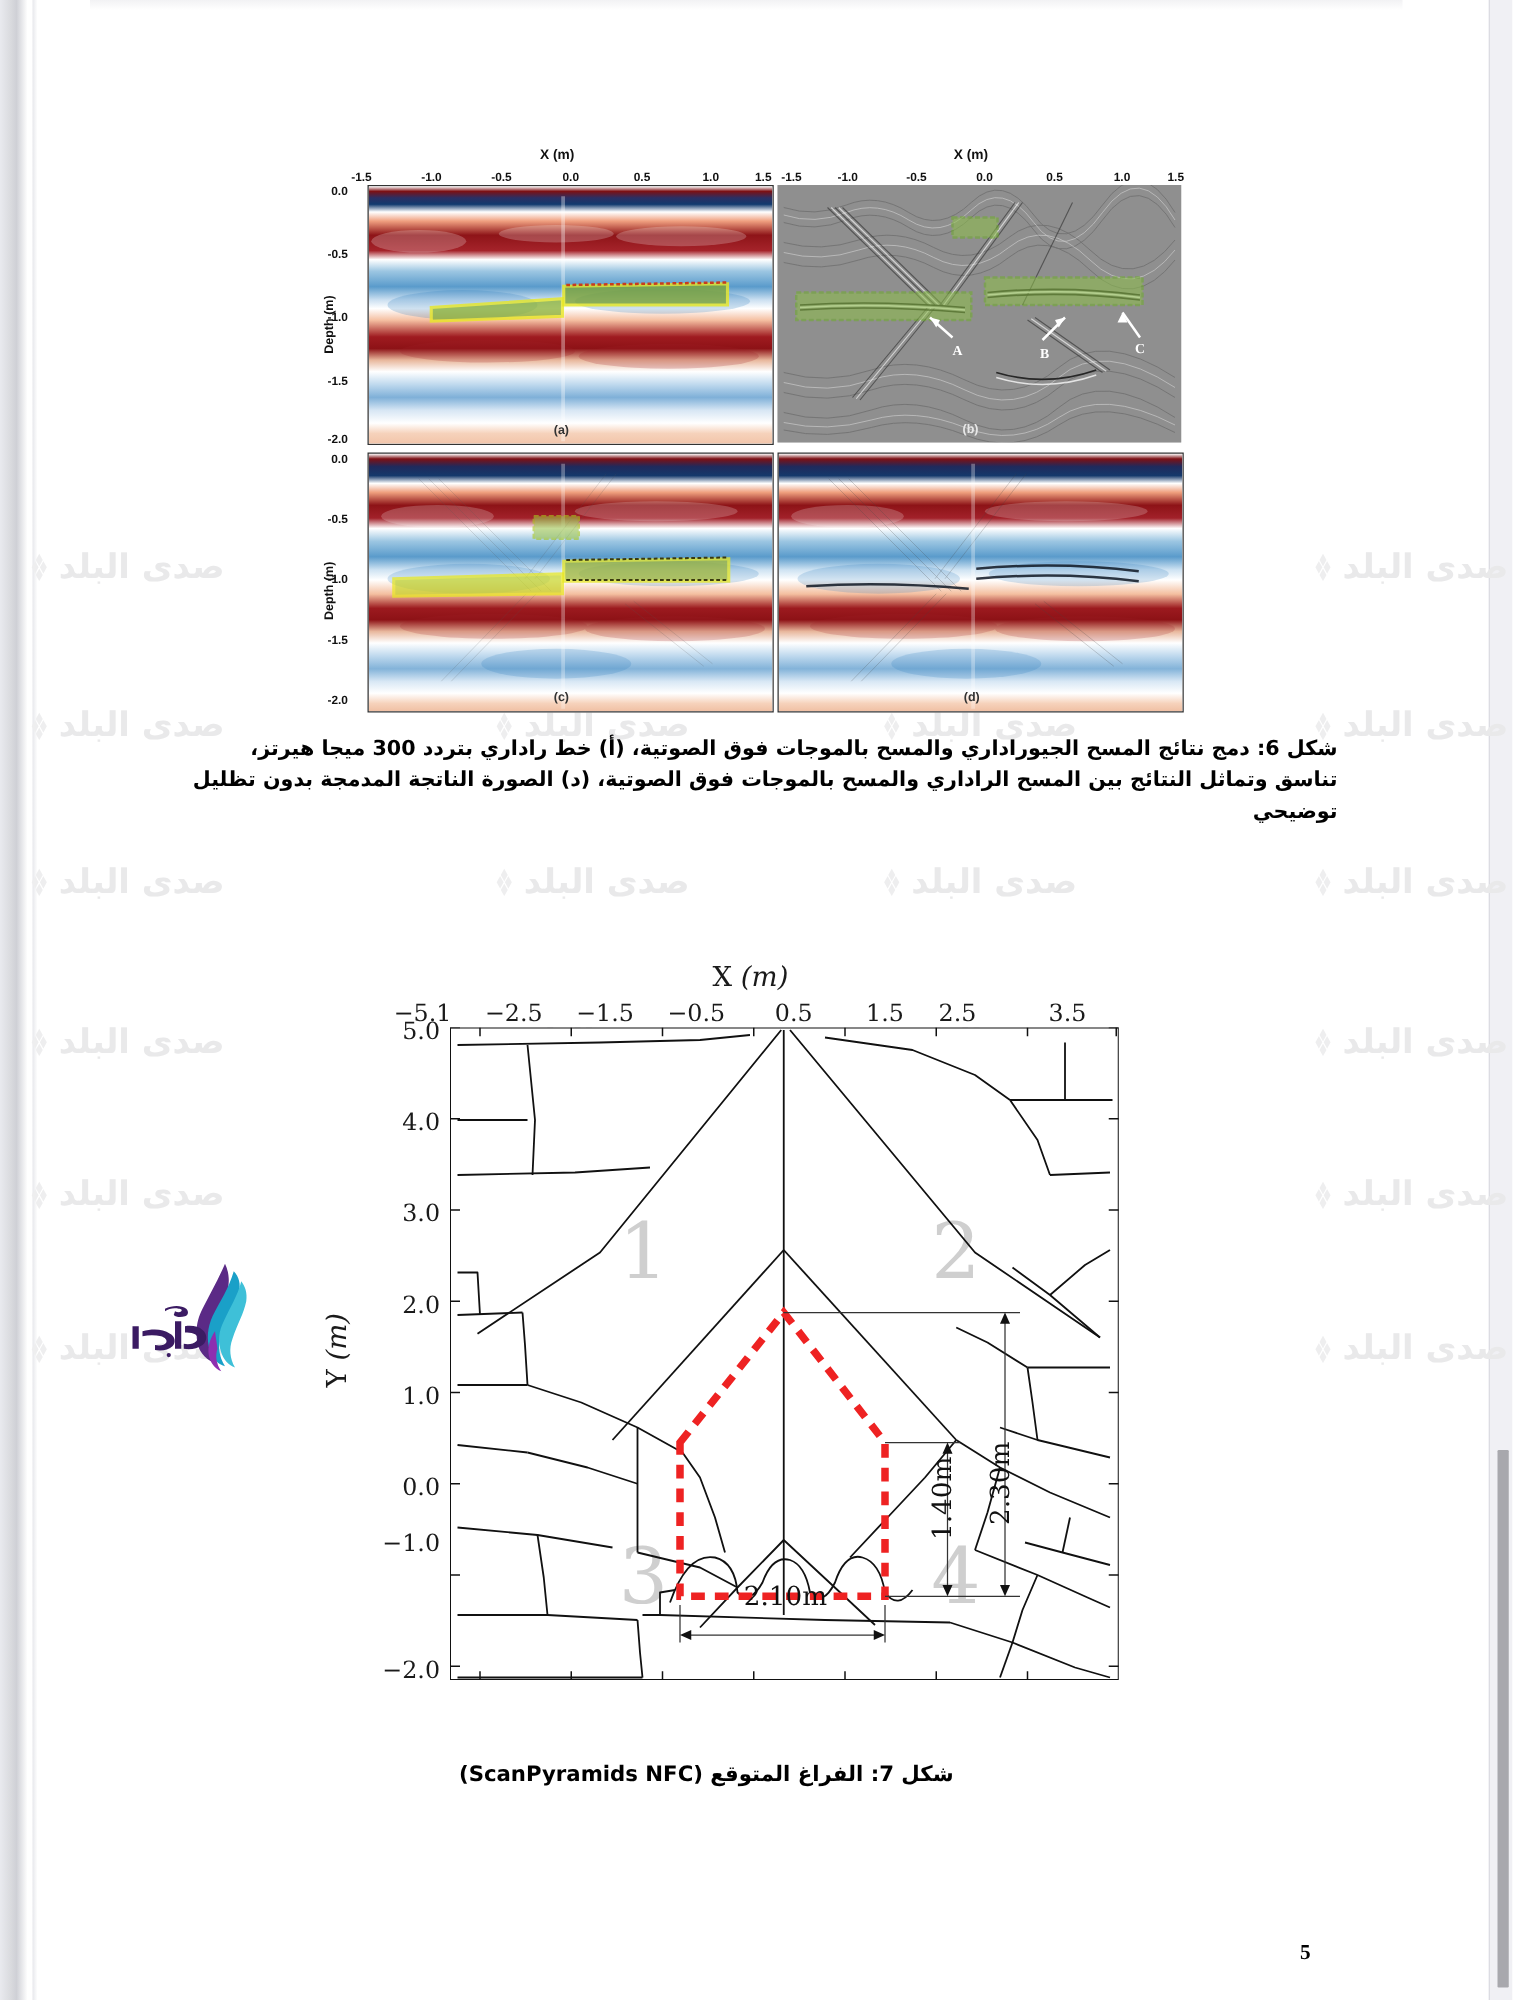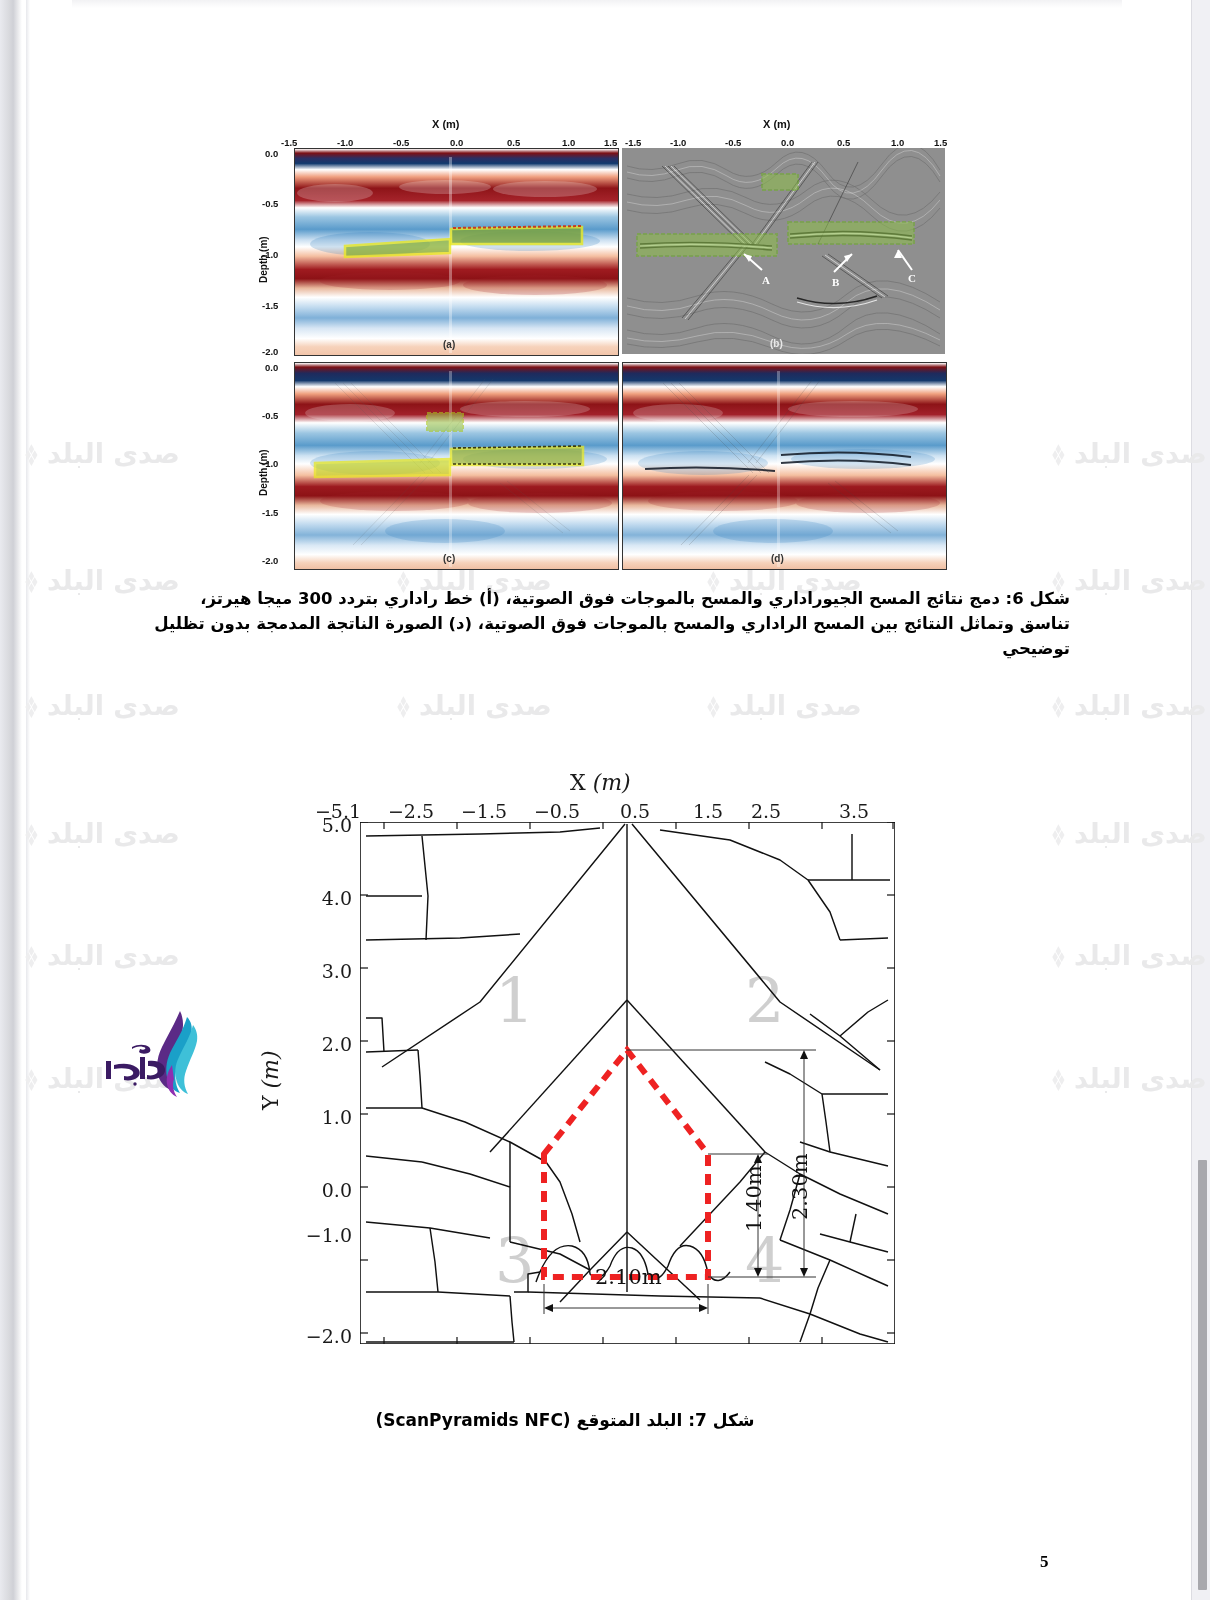--- a/index.html
+++ b/index.html
@@ -607,15 +607,15 @@
         <path d="M348 486 l-9 -4 l0 8 Z"></path>
       </g>
     </svg>
   </div>
 
   <div class="f7-dim" style="left:345px;top:495px;">2.10m</div>
   <div class="f7-dim-v" style="left:492px;top:462px;">1.40m</div>
   <div class="f7-dim-v" style="left:538px;top:450px;">2.30m</div>
 </div>
 
-<div id="fig7-caption">شكل 7:  البلد المتوقع (ScanPyramids NFC)</div>
+<div id="fig7-caption">شكل 7:  الفراغ المتوقع (ScanPyramids NFC)</div>
 
 <div id="page-number">5</div>
 
 </body></html>

